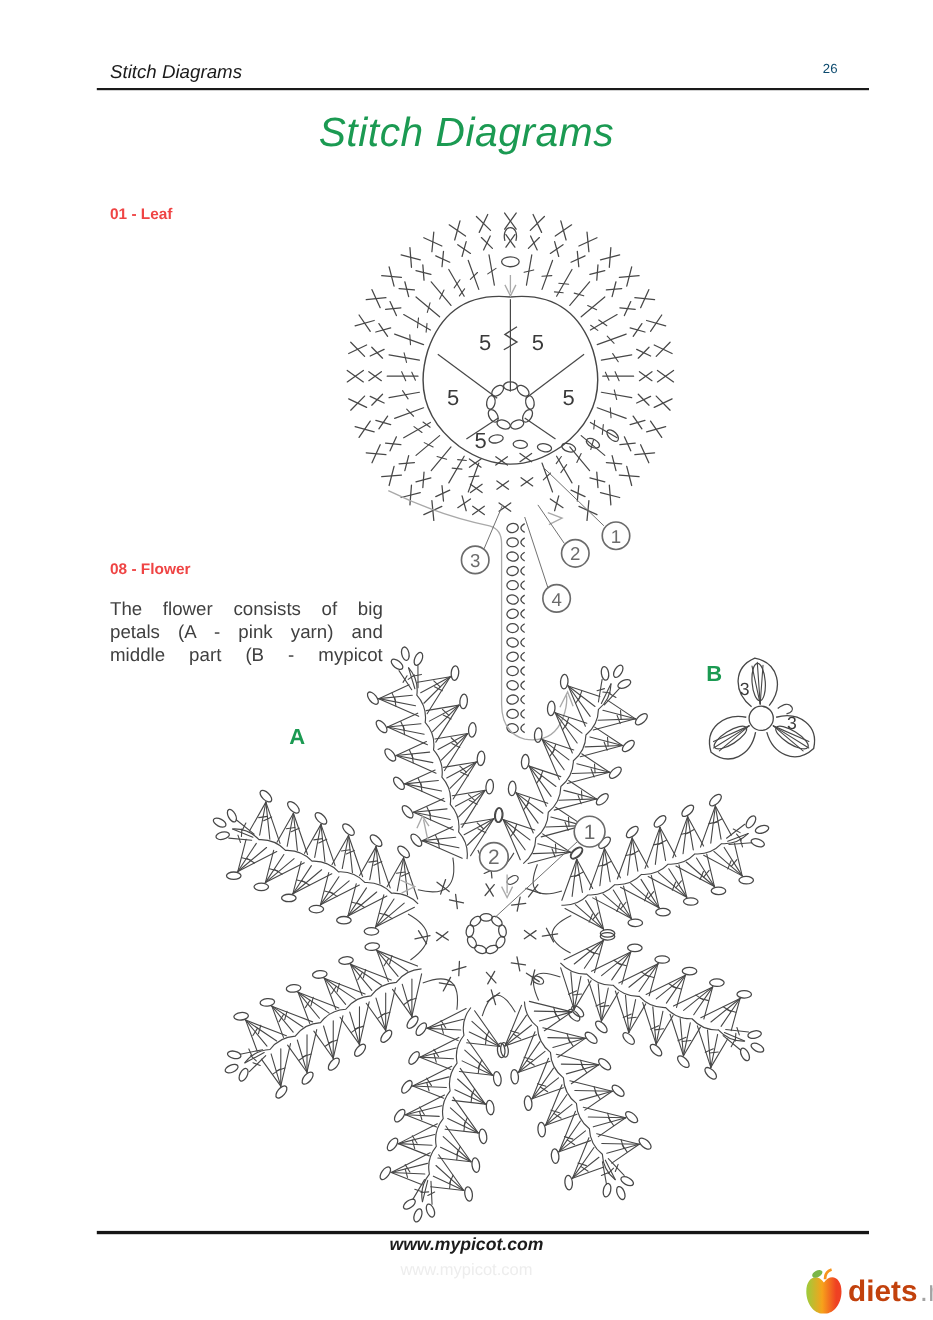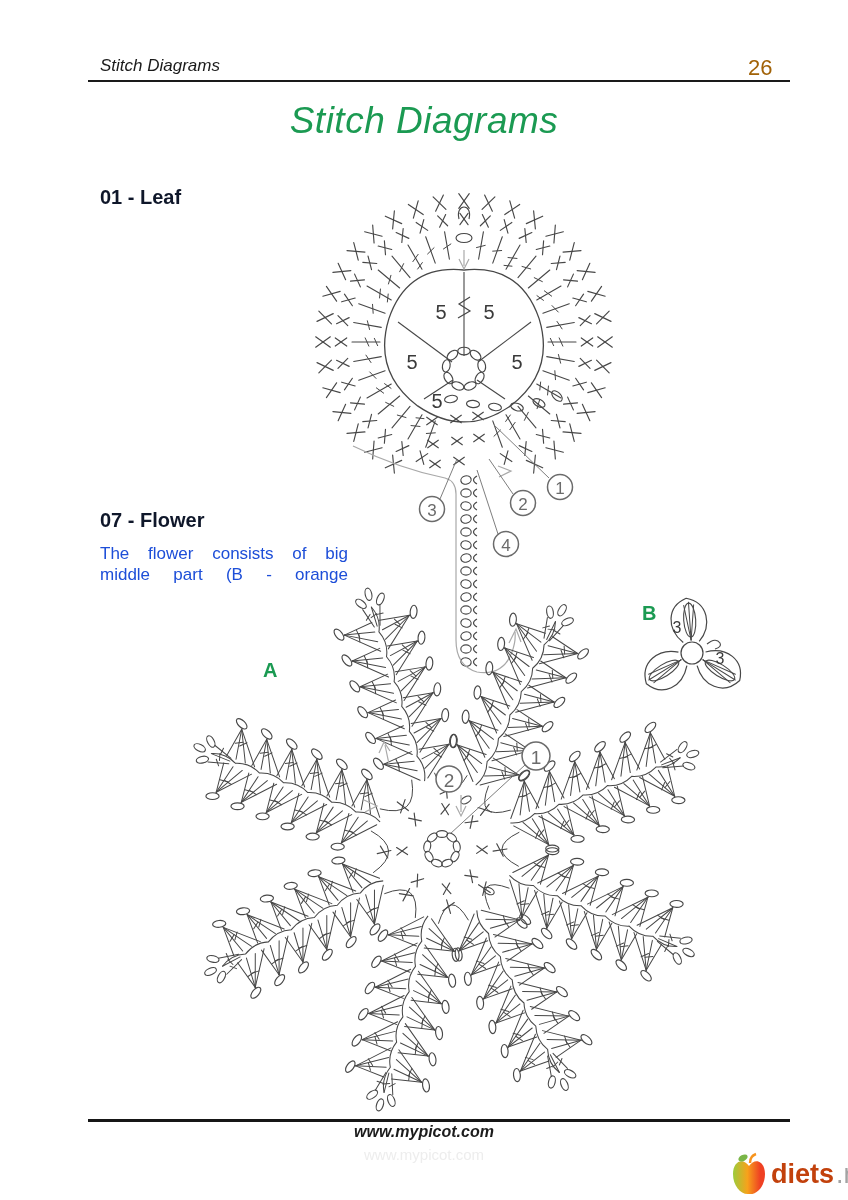--- a/index.html
+++ b/index.html
@@ -1,27 +1,27 @@
 <!DOCTYPE html>
 <html><head>
 <meta charset="utf-8">
 <style>
   html,body{margin:0;padding:0;background:#ffffff;}
   .page{position:relative;width:848px;height:1200px;background:#ffffff;overflow:hidden;
         font-family:"Liberation Sans",sans-serif;color:#111;}
   .abs{position:absolute;}
   .hdr-left{left:100px;top:56px;font-size:17px;font-style:italic;color:#1a1a1a;}
-  .hdr-num{left:748px;top:55px;font-size:22px;color:#a16207;}
+  .hdr-num{left:748px;top:55px;font-size:12px;color:#0c4a6e;}
   .hdr-rule{left:88px;top:80px;width:702px;height:2px;background:#1a1a1a;}
   .title{left:0;right:0;top:100px;text-align:center;font-size:37px;font-style:italic;
          color:#1b9a52;letter-spacing:0.5px;}
-  .h2{font-size:20px;font-weight:bold;color:#0f172a;}
+  .h2{font-size:14px;font-weight:bold;color:#ef4444;}
   .leaf-h{left:100px;top:186px;}
   .flower-h{left:100px;top:509px;}
-  .para{left:100px;top:543px;width:248px;font-size:17px;color:#1d4ed8;}
+  .para{left:100px;top:543px;width:248px;font-size:17px;color:#404040;}
   .jline{text-align:justify;line-height:21px;height:21px;overflow:hidden;}
   .jline::after{content:'';display:inline-block;width:100%;height:0;}
   .lline{line-height:21px;margin-top:7px;}
   .motif-label{font-size:20px;font-weight:bold;color:#1b9a52;}
   .lab-a{left:263px;top:659px;}
   .lab-b{left:642px;top:602px;}
   .ftr-rule{left:88px;top:1119px;width:702px;height:3px;background:#161616;}
   .ftr-url{left:0;right:0;top:1123px;text-align:center;font-size:16px;font-style:italic;
            font-weight:bold;color:#1c1c1c;}
   .ghost{left:0;right:0;top:1146px;text-align:center;font-size:15px;color:#ededed;}
@@ -1232,25 +1232,26 @@
     </g>
   </svg>
 
   <div class="abs hdr-left">Stitch Diagrams</div>
   <div class="abs hdr-num">26</div>
   <div class="abs hdr-rule"></div>
 
   <div class="abs title">Stitch Diagrams</div>
 
   <div class="abs h2 leaf-h">01 - Leaf</div>
-  <div class="abs h2 flower-h">07 - Flower</div>
+  <div class="abs h2 flower-h">08 - Flower</div>
 
   <div class="abs para">
     <div class="jline">The flower consists of big</div>
-    <div class="jline">middle part (B - orange</div>
+    <div class="jline">petals (A  - pink yarn) and</div>
+    <div class="jline">middle part (B - mypicot</div>
   </div>
 
   <div class="abs motif-label lab-a">A</div>
   <div class="abs motif-label lab-b">B</div>
 
   <div class="abs ftr-rule"></div>
   <div class="abs ftr-url">www.mypicot.com</div>
   <div class="abs ghost">www.mypicot.com</div>
 
   <div class="abs logo">

